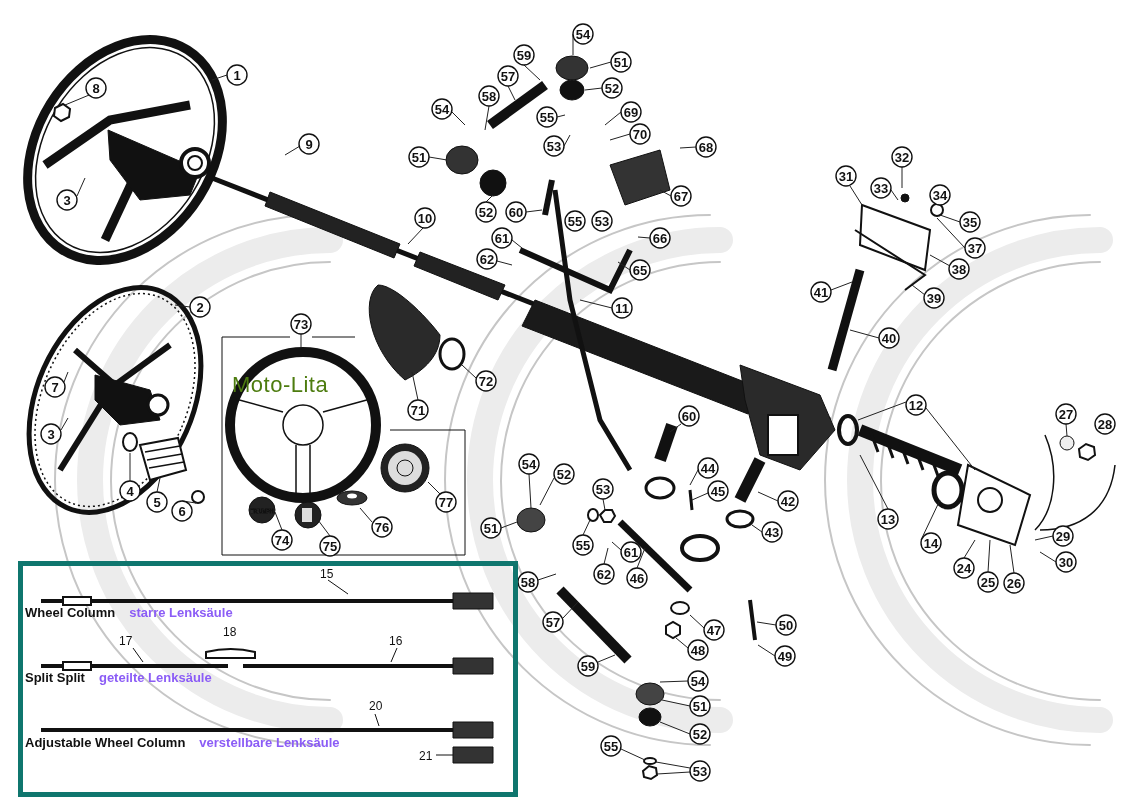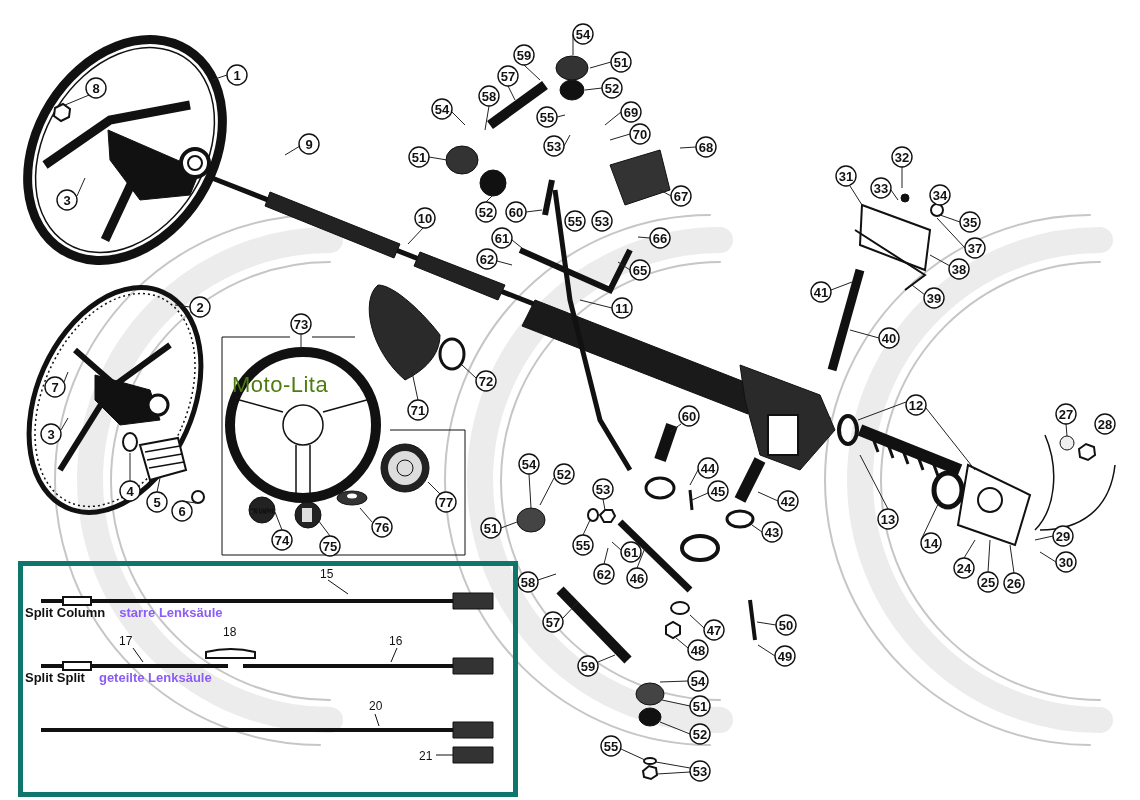--- a/index.html
+++ b/index.html
@@ -612,19 +612,22 @@
         <path d="M 413 189 L 430 189" stroke-width="1"></path>
       </g>
       <text class="plain-num" x="297" y="12">15</text>
       <text class="plain-num" x="96" y="79">17</text>
       <text class="plain-num" x="200" y="70">18</text>
       <text class="plain-num" x="366" y="79">16</text>
       <text class="plain-num" x="346" y="144">20</text>
       <text class="plain-num" x="396" y="194">21</text>
     </svg>
     <div class="col-label" style="left:2px;top:39px">
-      <span>Split Column</span><span class="de">starre Lenksäule</span>
+      <span>Wheel Column</span><span class="de">starre Lenksäule</span>
     </div>
     <div class="col-label" style="left:2px;top:104px">
       <span>Split Split</span><span class="de">geteilte Lenksäule</span>
     </div>
+    <div class="col-label" style="left:2px;top:169px">
+      <span>Adjustable Wheel Column</span><span class="de">verstellbare Lenksäule</span>
+    </div>
   </div>
 </div>
 
 </body></html>

